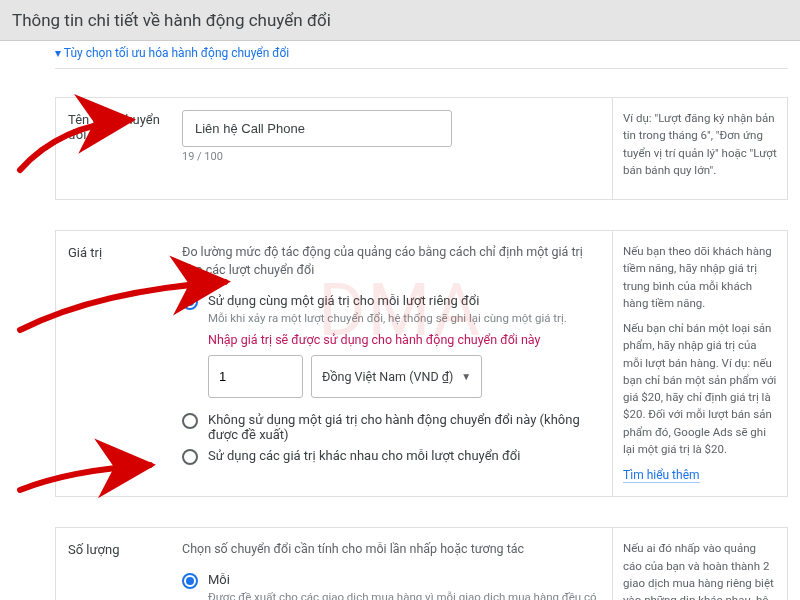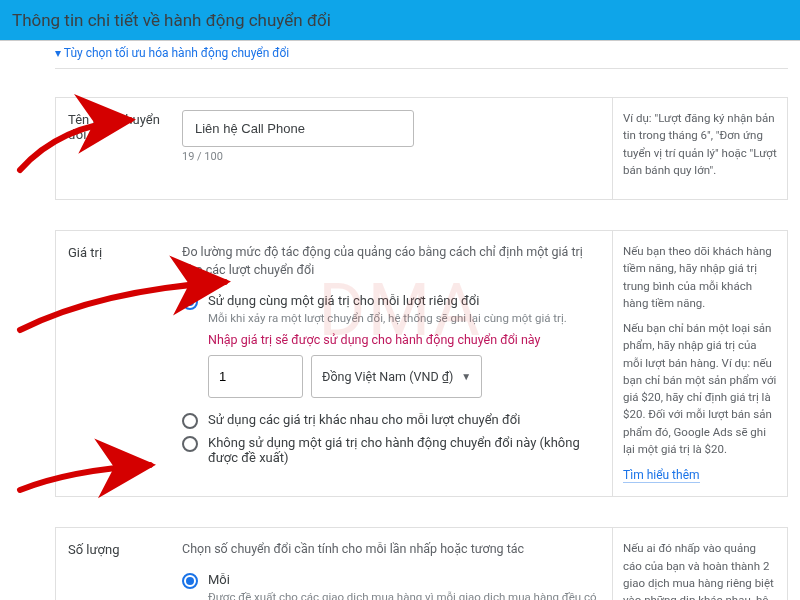--- a/index.html
+++ b/index.html
@@ -11,21 +11,21 @@
     width: 800px;
     height: 600px;
     overflow: hidden;
     position: relative;
   }
   .header {
     padding: 10px 12px;
     font-size: 17px;
     color: #3c4043;
     border-bottom: 1px solid #ccc;
-    background: #0ea5e9;
+    background: #e5e5e5;
   }
   .content-wrap {
     padding: 0 12px 0 55px;
   }
   .top-link-row {
     height: 28px;
     border-bottom: 1px solid #e0e0e0;
     text-align: left;
     font-size: 12px;
     color: #1a73e8;
@@ -57,21 +57,21 @@
     flex: 0 0 175px;
     border-left: 1px solid #e0e0e0;
     padding: 12px 10px;
     font-size: 11.5px;
     color: #5f6368;
     line-height: 1.5;
   }
   .card-right p { margin-bottom: 8px; }
   .learn-link { color: #1a73e8; text-decoration: none; font-size: 12px; border-bottom:1px solid rgba(26,115,232,0.4);}
   .text-input {
-    width: 232px;
+    width: 270px;
     border: 1px solid #bbb;
     padding: 10px 12px;
     font-size: 13px;
     border-radius: 3px;
     color: #3c4043;
     background: #fff;
   }
   .char-count {
     width: 270px;
     text-align: left;
@@ -192,25 +192,25 @@
           <input class="value-input" value="1" style="">
           <div class="currency-select">
             <span>Đồng Việt Nam (VND ₫)</span>
             <span class="chev-down">▼</span>
           </div>
         </div>
       </div>
 
       <div class="radio-row">
         <div class="radio"></div>
+        <div class="radio-label">Không sử dụng một giá trị cho hành động chuyển đổi này (không được đề xuất)</div>
+      </div>
+      <div class="radio-row">
+        <div class="radio"></div>
         <div class="radio-label">Sử dụng các giá trị khác nhau cho mỗi lượt chuyển đổi</div>
-      </div>
-      <div class="radio-row">
-        <div class="radio"></div>
-        <div class="radio-label">Không sử dụng một giá trị cho hành động chuyển đổi này (không được đề xuất)</div>
       </div>
     </div>
     <div class="card-right">
       <p>Nếu bạn theo dõi khách hàng tiềm năng, hãy nhập giá trị trung bình của mỗi khách hàng tiềm năng.</p>
       <p>Nếu bạn chỉ bán một loại sản phẩm, hãy nhập giá trị của mỗi lượt bán hàng. Ví dụ: nếu bạn chỉ bán một sản phẩm với giá $20, hãy chỉ định giá trị là $20. Đối với mỗi lượt bán sản phẩm đó, Google Ads sẽ ghi lại một giá trị là $20.</p>
       <a href="#" class="learn-link">Tìm hiểu thêm</a>
     </div>
   </div>
 
   <div class="card">

